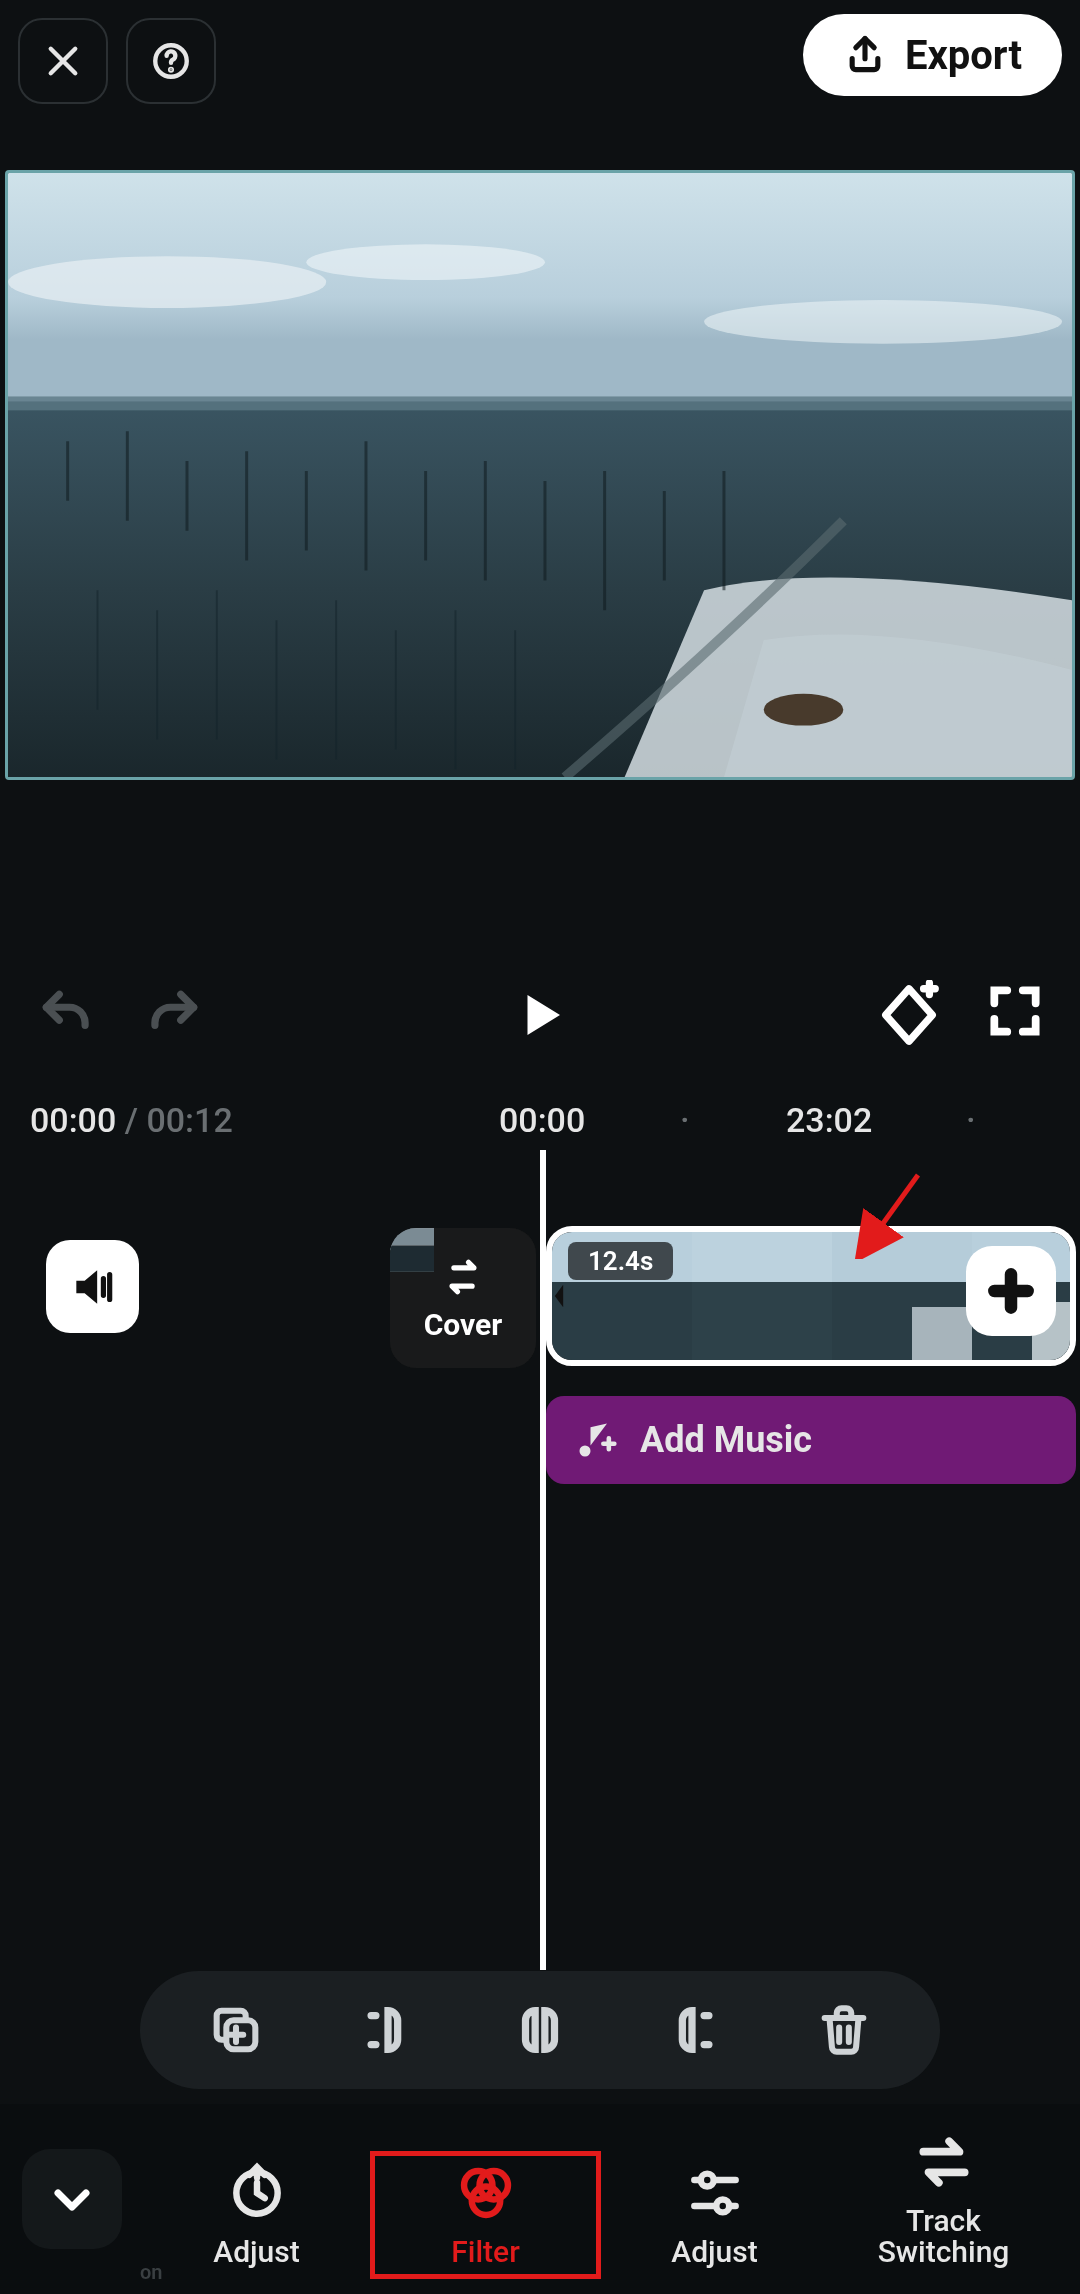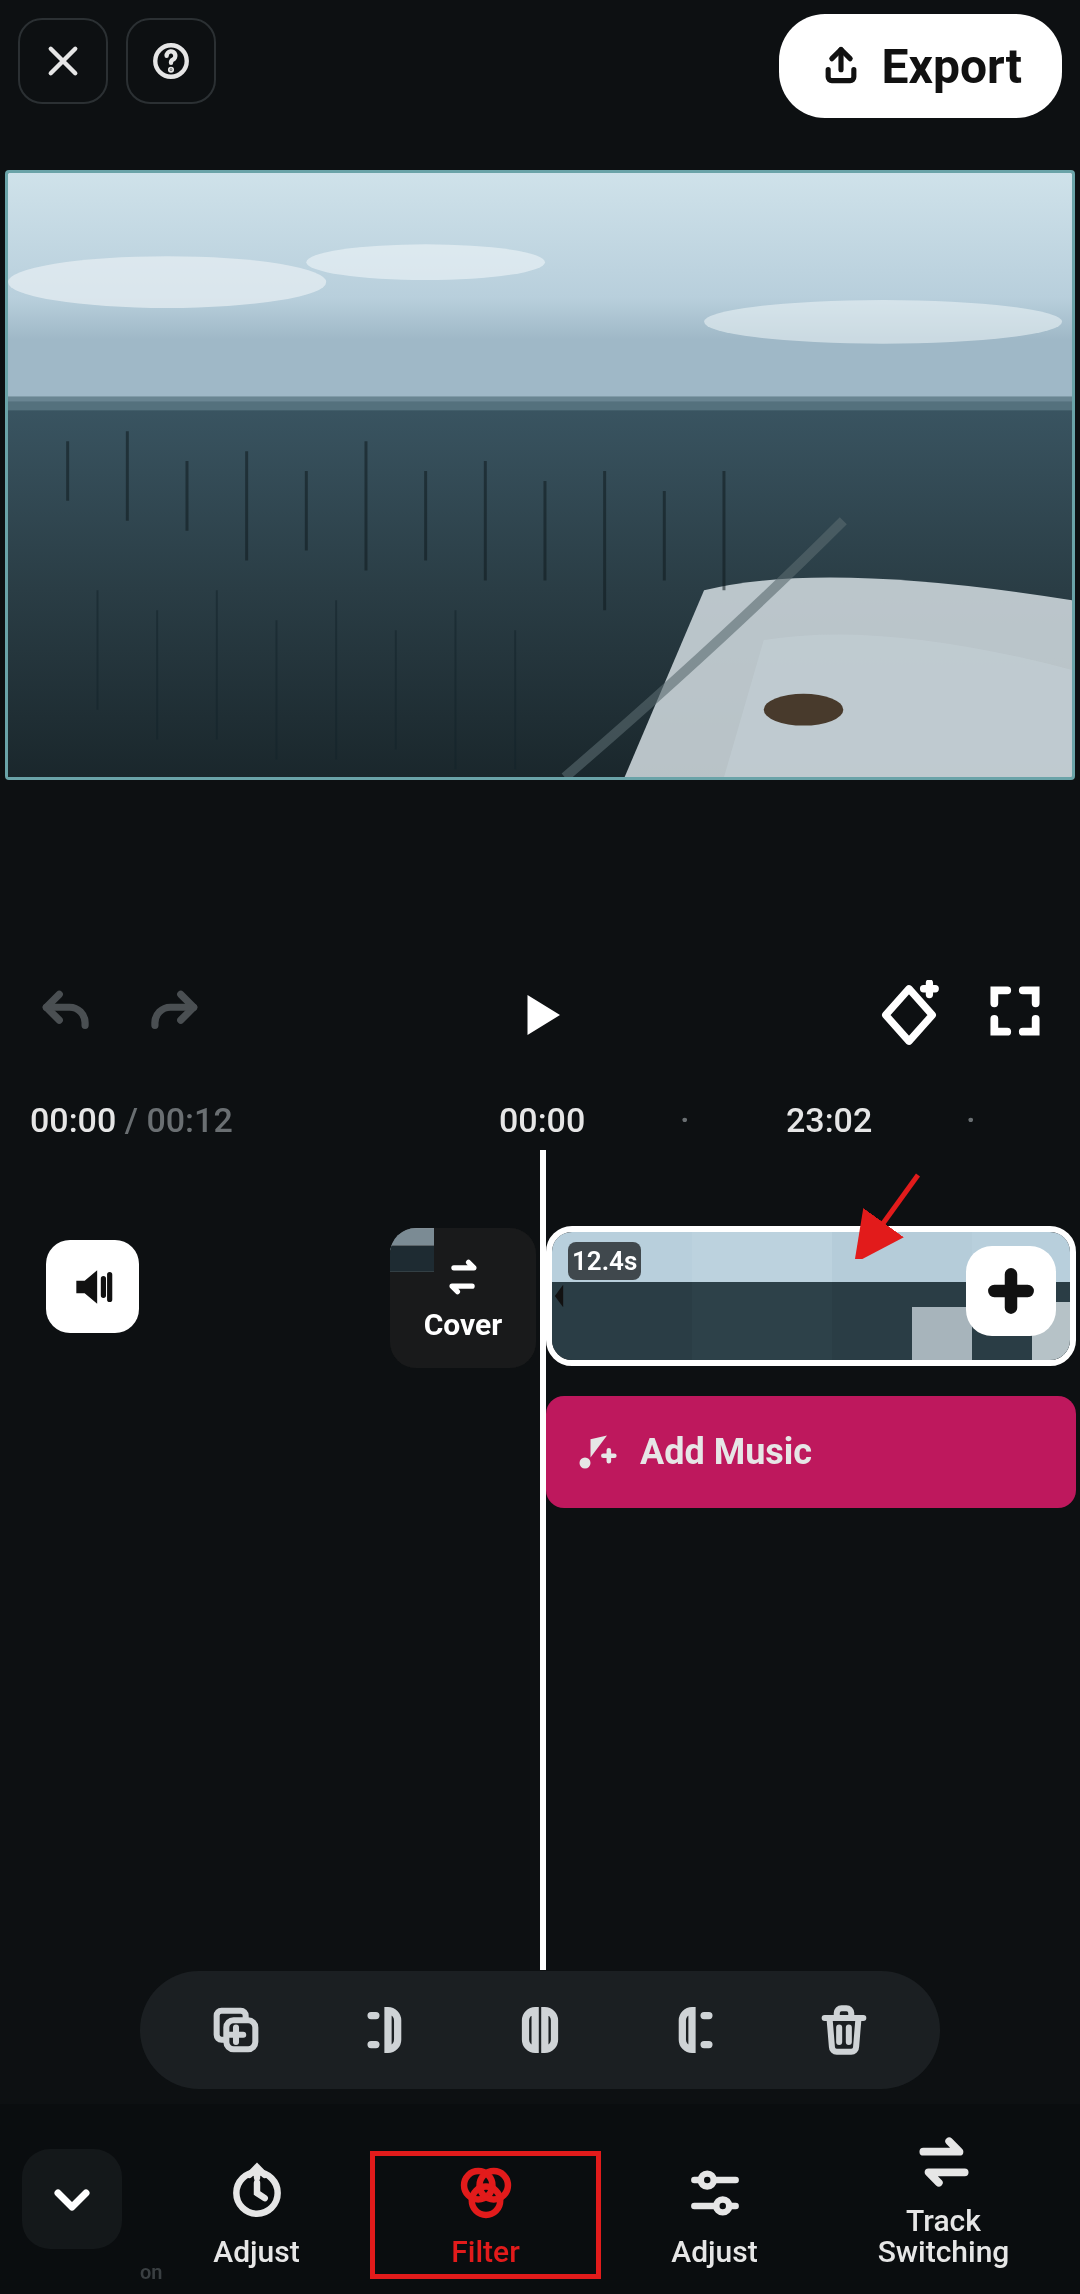--- a/index.html
+++ b/index.html
@@ -3,21 +3,21 @@
 <meta charset="utf-8">
 <style>
   * { margin: 0; padding: 0; box-sizing: border-box; }
   html, body { width: 1080px; height: 2294px; background: #0d1012; color: #fff; font-family: -apple-system, BlinkMacSystemFont, "Segoe UI", Roboto, Helvetica, Arial, sans-serif; overflow: hidden; }
   .app { position: relative; width: 1080px; height: 2294px; }
 
   
   .topbar { position: absolute; top: 14px; left: 0; right: 0; height: 94px; display: flex; align-items: center; }
   .icon-btn { width: 90px; height: 86px; border-radius: 24px; border: 2px solid #2b3033; background: #0d1012; display: flex; align-items: center; justify-content: center; margin-left: 18px; }
   .icon-btn svg { width: 42px; height: 42px; stroke: #e6e6e6; }
-  .export-btn { position: absolute; right: 18px; top: 0; height: 104px; background: #ffffff; border-radius: 46px; padding: 0 40px; display: flex; align-items: center; gap: 18px; color: #111; font-weight: 700; font-size: 48px; }
+  .export-btn { position: absolute; right: 18px; top: 0; height: 82px; background: #ffffff; border-radius: 46px; padding: 0 40px; display: flex; align-items: center; gap: 18px; color: #111; font-weight: 700; font-size: 40px; }
   .export-btn svg { width: 44px; height: 44px; stroke: #111; }
 
   
   .preview-wrap { position: absolute; top: 170px; left: 5px; right: 5px; height: 610px; border: 3px solid #6aa3a8; border-radius: 4px; overflow: hidden; }
   .preview { width: 100%; height: 100%; display: block; }
 
   
   .controls { position: absolute; top: 960px; left: 0; right: 0; height: 110px; display: flex; align-items: center; }
   .undo, .redo { width: 78px; height: 78px; display: flex; align-items: center; justify-content: center; margin-left: 28px; }
   .undo svg, .redo svg { width: 62px; height: 62px; stroke: #4a4f52; }
@@ -43,31 +43,31 @@
 
   .cover-chip { position: absolute; left: 390px; top: 78px; width: 146px; height: 140px; border-radius: 26px; overflow: hidden; background: #222; display: flex; flex-direction: column; align-items: center; justify-content: center; gap: 8px; }
   .cover-chip .cover-bg { position: absolute; inset: 0; }
   .cover-chip .cover-overlay { position: absolute; inset: 0; background: rgba(10,12,14,0.35); }
   .cover-chip svg { position: relative; width: 44px; height: 44px; stroke: #fff; }
   .cover-chip .label { position: relative; color: #fff; font-size: 30px; font-weight: 700; }
 
   .clip { position: absolute; left: 546px; top: 76px; right: 4px; height: 140px; border: 6px solid #ffffff; border-radius: 26px; overflow: hidden; background: #333; }
   .clip-thumbs { position: absolute; inset: 0; display: flex; }
   .clip-thumbs svg { flex: 0 0 140px; height: 100%; }
-  .clip-badge { position: absolute; left: 16px; top: 10px; background: rgba(0,0,0,0.65); color: #fff; font-size: 26px; font-weight: 600; padding: 4px 4px; border-radius: 8px; }
+  .clip-badge { position: absolute; left: 16px; top: 10px; background: rgba(0,0,0,0.65); color: #fff; font-size: 26px; font-weight: 600; padding: 4px 20px; border-radius: 8px; }
   .clip-handle { position: absolute; top: 50%; transform: translateY(-50%); width: 22px; height: 64px; display: flex; align-items: center; justify-content: center; }
   .clip-handle.left { left: -4px; }
   .clip-handle svg { width: 14px; height: 30px; fill: #111; }
 
   .add-clip { position: absolute; right: 24px; top: 96px; width: 90px; height: 90px; border-radius: 26px; background: #ffffff; display: flex; align-items: center; justify-content: center; }
   .add-clip svg { width: 50px; height: 50px; stroke: #111; stroke-width: 6; }
 
   .annot-arrow { position: absolute; left: 850px; top: 19px; width: 80px; height: 90px; pointer-events: none; }
 
-  .music-row { position: absolute; left: 546px; top: 246px; right: 4px; height: 112px; background: #be185d; border-radius: 18px; display: flex; align-items: center; gap: 22px; padding: 0 28px; }
+  .music-row { position: absolute; left: 546px; top: 246px; right: 4px; height: 88px; background: #701a75; border-radius: 18px; display: flex; align-items: center; gap: 22px; padding: 0 28px; }
   .music-row svg { width: 44px; height: 44px; fill: #e6e6e6; }
   .music-row .label { color: #e6e6e6; font-size: 36px; font-weight: 700; }
 
   
   .edit-pill { position: absolute; left: 140px; right: 140px; bottom: 205px; height: 118px; background: #1b1f22; border-radius: 60px; display: flex; align-items: center; justify-content: space-around; padding: 0 20px; }
   .edit-pill .slot { width: 80px; height: 80px; display: flex; align-items: center; justify-content: center; }
   .edit-pill svg { width: 58px; height: 58px; stroke: #cfd3d6; fill: none; }
 
   
   .bottombar { position: absolute; left: 0; right: 0; bottom: 0; height: 190px; background: #0a0d0f; display: flex; align-items: center; padding: 0 22px; }

